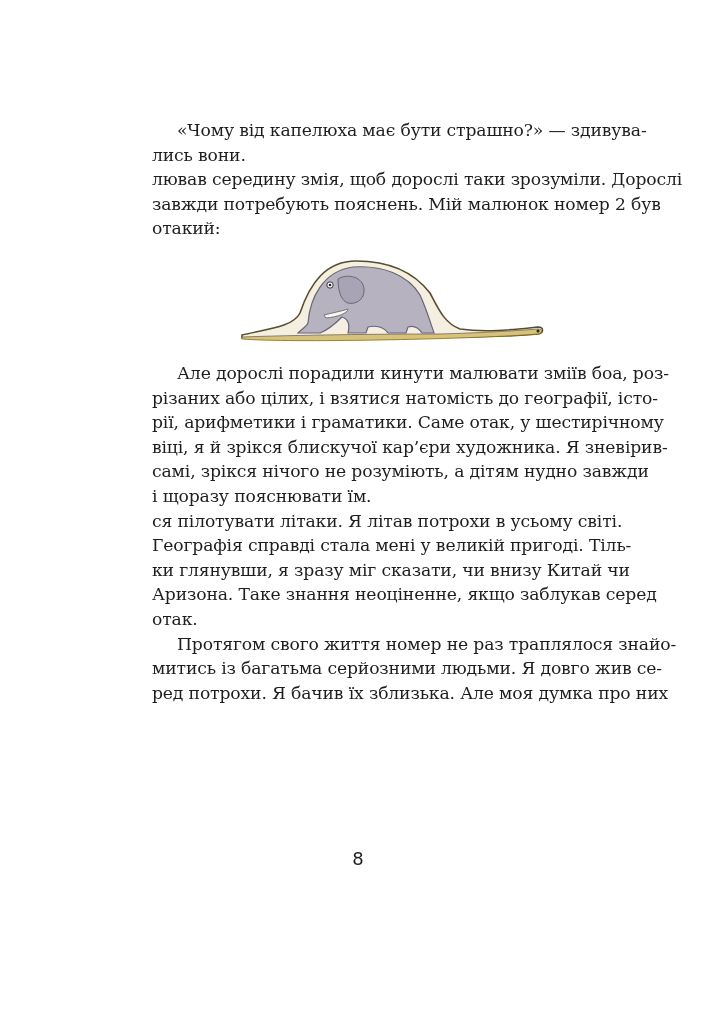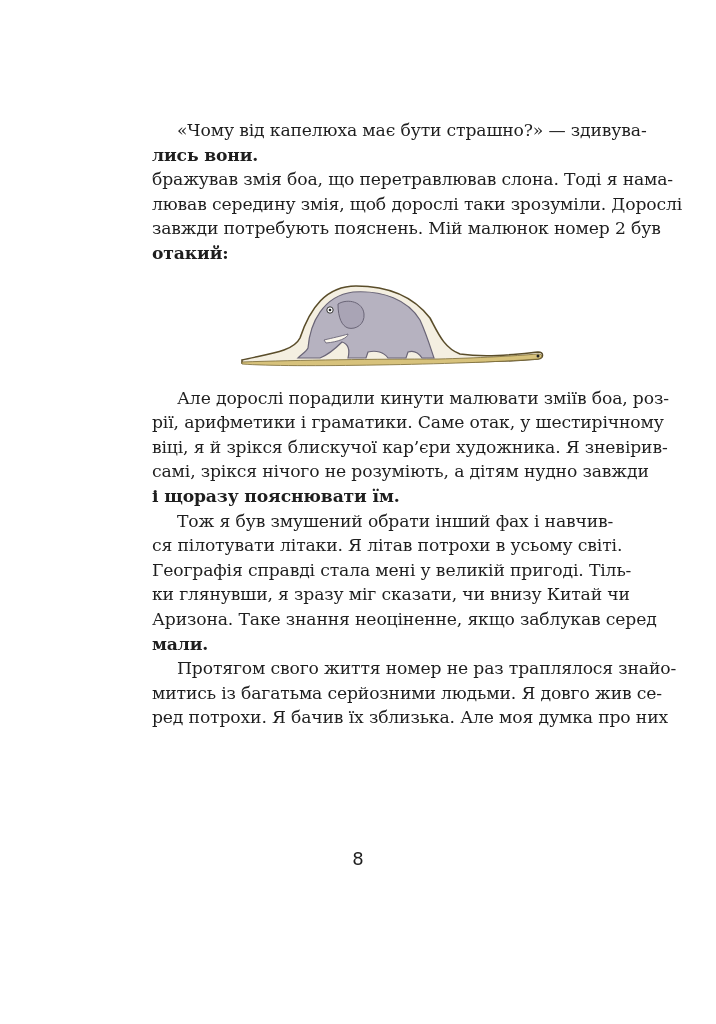--- a/index.html
+++ b/index.html
@@ -24,21 +24,21 @@
     .line {
       font-size: 17.2px;
       line-height: 24.6px;
       height: 24.6px;
       white-space: nowrap;
       text-align: justify;
       text-align-last: justify;
       letter-spacing: -0.15px;
     }
     .line.indent { padding-left: 25px; }
-    .line.last { text-align-last: left; font-weight: bold; }
+    .line.last { text-align-last: left; }
     .illustration {
       position: relative;
       width: 450px;
       height: 100px;
       margin-top: 12px;
       margin-bottom: 8px;
     }
     .illustration svg {
       position: absolute;
       left: 86px;
@@ -59,21 +59,20 @@
 <body>
 
 <div class="page">
 
   <div>
     <div class="line indent">«Чому від капелюха має бути страшно?» — здивува-</div>
     <div class="line last">лись вони.</div>
   </div>
 
   <div>
-    <div class="line">бражував змія боа, що перетравлював слона. Тоді я нама-</div>
     <div class="line">лював середину змія, щоб дорослі таки зрозуміли. Дорослі</div>
     <div class="line">завжди потребують пояснень. Мій малюнок номер 2 був</div>
     <div class="line last">отакий:</div>
   </div>
 
   <div class="illustration">
     <svg width="310" height="95" viewBox="0 0 310 95">
 
       <path d="M4 82 C 30 76, 55 74, 62 60 C 72 30, 88 8, 118 8 C 150 8, 175 18, 192 40 C 200 55, 206 70, 222 76 C 250 80, 280 76, 300 74 C 306 74, 306 80, 300 81 C 270 84, 230 84, 200 84 C 140 85, 60 86, 4 85 Z" fill="#f4efe1" stroke="#5a4d2a" stroke-width="1.6"></path>
 
@@ -87,33 +86,33 @@
       <circle cx="92" cy="32" r="1.3" fill="#222"></circle>
 
       <path d="M86 62 C 94 60, 104 58, 110 56 C 110 60, 100 64, 88 65 Z" fill="#fbf7ec" stroke="#6a6577" stroke-width="0.9"></path>
 
       <circle cx="300" cy="78" r="1.5" fill="#222"></circle>
     </svg>
   </div>
 
   <div>
     <div class="line indent">Але дорослі порадили кинути малювати змiїв боа, роз-</div>
+    <div class="line">різаних або цілих, і взятися натомість до географії, істо-</div>
     <div class="line">рії, арифметики і граматики. Саме отак, у шестирічному</div>
     <div class="line">віці, я й зрікся блискучої кар’єри художника. Я зневірив-</div>
     <div class="line">самі, зрікся нічого не розуміють, а дітям нудно завжди</div>
     <div class="line last">і щоразу пояснювати їм.</div>
   </div>
 
   <div>
-    <div class="line indent">Тож я був змушений обрати інший фах і навчив-</div>
     <div class="line">ся пілотувати літаки. Я літав потрохи в усьому світі.</div>
     <div class="line">Географія справді стала мені у великій пригоді. Тіль-</div>
     <div class="line">ки глянувши, я зразу міг сказати, чи внизу Китай чи</div>
     <div class="line">Аризона. Таке знання неоціненне, якщо заблукав серед</div>
-    <div class="line last">мали.</div>
+    <div class="line last">отак.</div>
   </div>
 
   <div>
     <div class="line indent">Протягом свого життя номер не раз траплялося знайо-</div>
     <div class="line">митись із багатьма серйозними людьми. Я довго жив се-</div>
     <div class="line">ред потрохи. Я бачив їх зблизька. Але моя думка про них</div>
   </div>
 
 </div>
 

